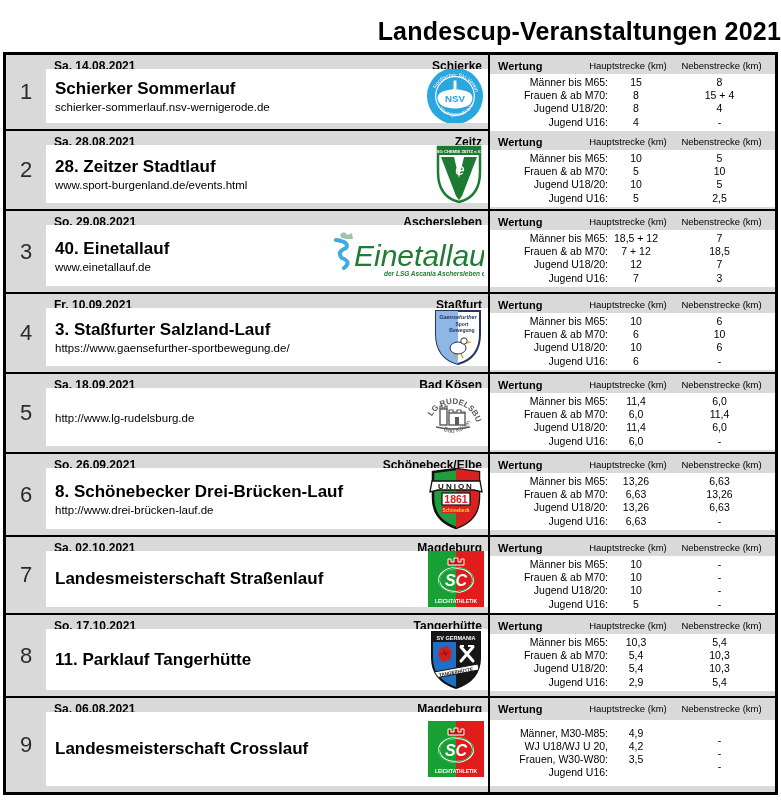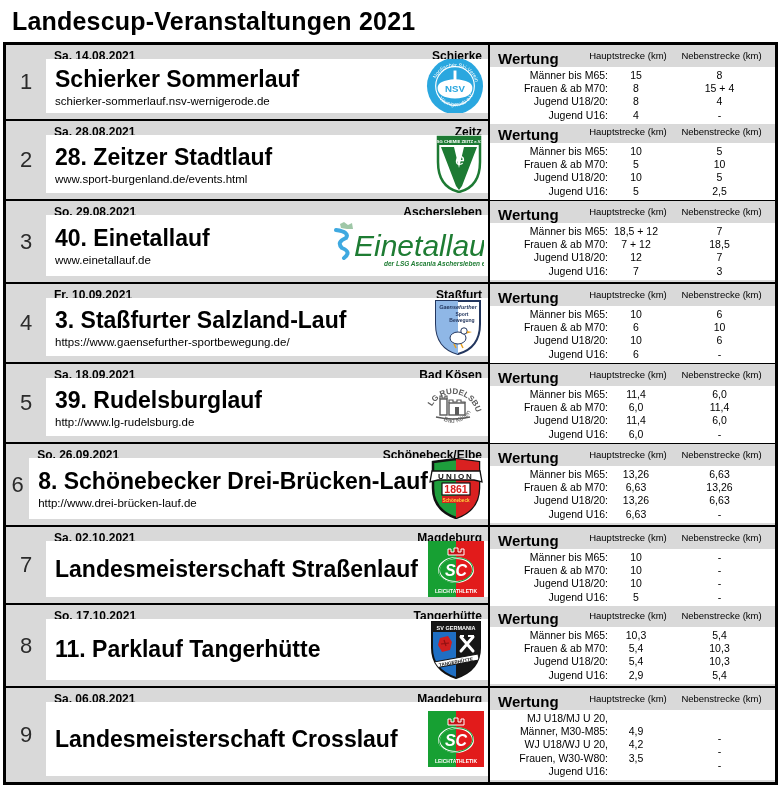--- a/index.html
+++ b/index.html
@@ -1,44 +1,44 @@
 <!DOCTYPE html>
 <html><head>
 <meta charset="utf-8">
 <style>
   * { box-sizing: border-box; margin: 0; padding: 0; }
   html,body { width: 781px; height: 800px; background:#fff; overflow:hidden;
     font-family:"Liberation Sans", sans-serif; color:#000; }
-  .page-title { text-align:left; font-size:25px; font-weight:bold; padding:7px 0 6px 12px; letter-spacing:.2px;}
+  .page-title { text-align:right; font-size:25px; font-weight:bold; padding:7px 0 6px 12px; letter-spacing:.2px;margin-top:10px;}
   .board { margin:0 3px; border:3px solid #000; }
   .event-row { display:flex; background:#d9d9d9; border-top:2px solid #000; }
   .event-row:first-child { border-top:none; }
   .event-row:nth-of-type(1){height:74px}
   .event-row:nth-of-type(2){height:80px}
   .event-row:nth-of-type(3){height:83px}
   .event-row:nth-of-type(4){height:80px}
   .event-row:nth-of-type(5){height:80px}
   .event-row:nth-of-type(6){height:83px}
   .event-row:nth-of-type(7){height:78px}
   .event-row:nth-of-type(8){height:83px}
   .event-row:nth-of-type(9){height:96px}
   .left { width:482px; display:flex; }
   .numcol { width:40px; display:flex; align-items:center; justify-content:center;
     font-size:22px; color:#2b2b2b; }
   .main { flex:1; display:flex; flex-direction:column; }
   .strip { display:flex; justify-content:space-between; align-items:flex-start;
     font-weight:bold; font-size:12px; padding:4px 6px 2px 8px; height:14px; }
   .content { background:#fff; flex:1; margin-bottom:6px; display:flex; align-items:center; overflow:hidden;}
   .info { flex:1; padding-left:9px; min-width:0;}
-  .ev-name { font-weight:bold; font-size:23px; white-space:nowrap;}
+  .ev-name { font-weight:bold; font-size:17px; white-space:nowrap;}
   .ev-url { font-size:11.5px; margin-top:2px; white-space:nowrap; }
   .logo { flex-shrink:0; display:flex; align-items:center; justify-content:flex-end; padding-right:4px;}
   .right { flex:1; border-left:2px solid #000; display:flex; flex-direction:column; }
   .whead { display:flex; font-size:9.5px; padding:5px 4px 2px 8px; height:22px; }
-  .whead .w { width:86px; font-weight:bold; font-size:15px;}
+  .whead .w { width:86px; font-weight:bold; font-size:11px;}
   .whead .h { width:88px; text-align:center; }
   .whead .n { flex:1; text-align:center; }
   .wbody { background:#fff; flex:1; margin-bottom:6px; display:flex; flex-direction:column;
     justify-content:center; font-size:10.5px; line-height:1.26; padding:2px 0;}
   .wrow { display:flex; }
   .wrow .lbl { width:118px; text-align:right; }
   .wrow .hv { width:56px; text-align:center; }
   .wrow .nv { flex:1; text-align:center; }
   .dash-off { position:relative; top:7px; }
   svg text { font-family:"Liberation Sans", sans-serif; }
@@ -289,21 +289,20 @@
   <div class="event-row">
     <div class="left">
       <div class="numcol">5</div>
       <div class="main">
         <div class="strip">
           <span>Sa, 18.09.2021</span>
           <span>Bad Kösen</span>
         </div>
         <div class="content">
           <div class="info">
-            <div class="ev-name">39. Rudelsburglauf</div>
             <div class="ev-url">http://www.lg-rudelsburg.de</div>
           </div>
           <div class="logo">
               <svg width="62" height="60" viewBox="0 0 62 60">
       <defs>
                   <path id="rudT" d="M8,34 A24,24 0 0 1 54,34"></path>
                   <path id="rudB" d="M12,32 A20,20 0 0 0 50,32"></path>
                 </defs>
       <text font-size="8" font-weight="bold" fill="#5a5a5a"><textPath href="#rudT" startOffset="8%">LG RUDELSBURG</textPath></text>
       <text font-size="6.5" fill="#5a5a5a"><textPath href="#rudB" startOffset="30%">Bad  Kösen</textPath></text>
@@ -564,25 +563,20 @@
       </div>
     </div>
     <div class="right">
       <div class="whead">
         <span class="w">Wertung</span>
         <span class="h">Hauptstrecke (km)</span>
         <span class="n">Nebenstrecke (km)</span>
       </div>
       <div class="wbody">
           <div class="wrow">
-            <span class="lbl">MJ U18/MJ U 20,</span>
-            <span class="hv"></span>
-            <span class="nv"></span>
-          </div>
-          <div class="wrow">
             <span class="lbl">Männer, M30-M85:</span>
             <span class="hv">4,9</span>
             <span class="nv dash-off">-</span>
           </div>
           <div class="wrow">
             <span class="lbl">WJ U18/WJ U 20,</span>
             <span class="hv">4,2</span>
             <span class="nv dash-off">-</span>
           </div>
           <div class="wrow">

